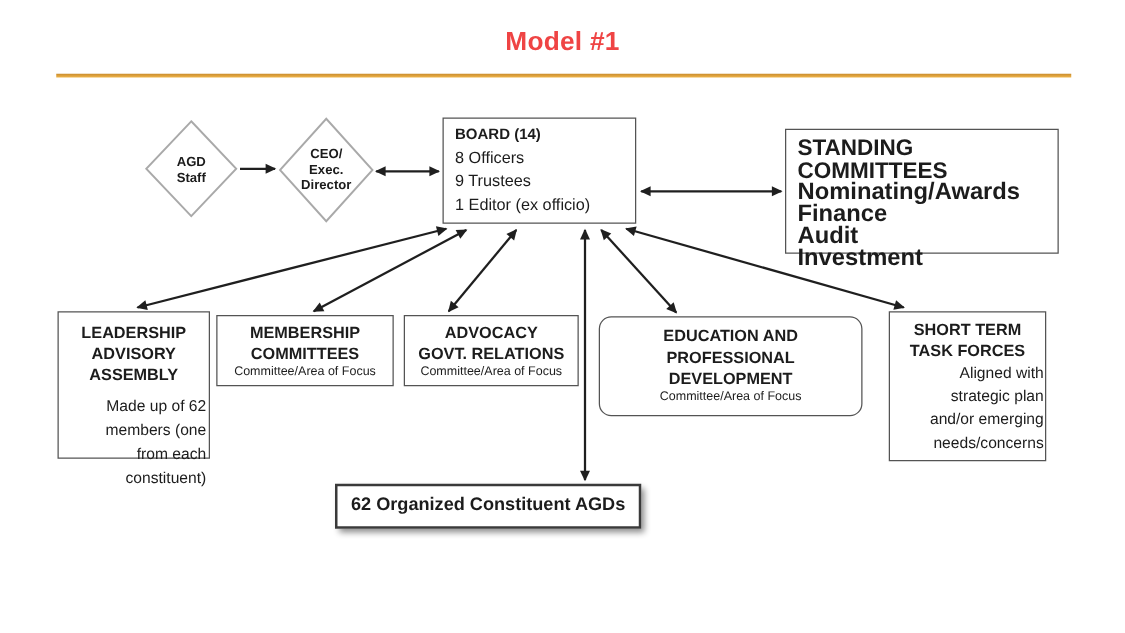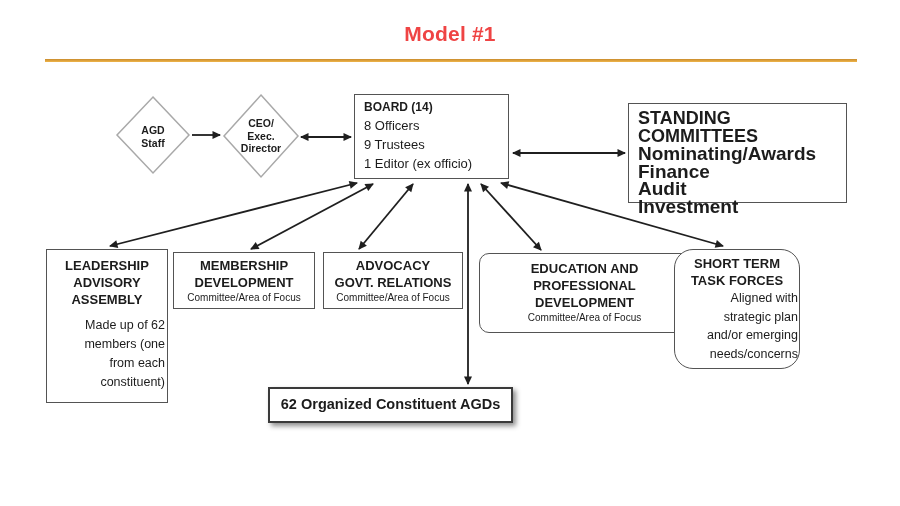--- a/index.html
+++ b/index.html
@@ -37,27 +37,27 @@
   
   .standing{left:628px;top:103px;width:219px;height:100px;padding:6px 9px;}
   .standing-title{font-size:18px;font-weight:bold;line-height:17.5px;}
   .standing-line{font-size:19px;line-height:17.5px;font-weight:bold;}
 
   
   .grp-title{font-size:13px;font-weight:bold;line-height:17px;}
   .grp-sub{font-size:10px;font-weight:normal;line-height:13px;}
   .grp-body{font-size:12.5px;line-height:19px;text-align:right;}
 
-  .leadership{left:46px;top:249px;width:122px;height:154px;padding:7px 2px;}
+  .leadership{left:46px;top:249px;width:122px;height:118px;padding:7px 2px;}
   .leadership .grp-body{margin-top:8px;}
   .membership{left:173px;top:252px;width:142px;height:57px;padding:4px 1px;}
   .advocacy{left:323px;top:252px;width:140px;height:57px;padding:4px 1px;}
   .education{left:479px;top:253px;width:211px;height:80px;padding:6px 2px;border-radius:10px;}
   .education .grp-note{font-size:12.5px;line-height:17px;}
-  .shortterm{left:674px;top:249px;width:126px;height:120px;padding:5px 1px;border-radius:19px;}
+  .shortterm{left:711px;top:249px;width:126px;height:120px;padding:5px 1px;}
   .shortterm .grp-body{line-height:18.5px;}
 
   .constituents{
     left:268px;top:387px;width:245px;height:36px;border:2px solid #3a3a3a;
     box-shadow:3px 3px 5px rgba(0,0,0,.45);
     font-size:14.5px;font-weight:bold;line-height:31px;text-align:center;
   }
 </style>
 </head>
 <body>
@@ -114,21 +114,21 @@
 ADVISORY
 ASSEMBLY</div>
     <div class="grp-body pre">Made up of 62
 members (one
 from each
 constituent)</div>
   </div>
 
   <div class="box membership ctr">
     <div class="grp-title pre">MEMBERSHIP
-DEVELOPMENT</div>
+COMMITTEES</div>
     <div class="grp-sub">Committee/Area of Focus</div>
   </div>
 
   <div class="box advocacy ctr">
     <div class="grp-title pre">ADVOCACY
 GOVT. RELATIONS</div>
     <div class="grp-sub">Committee/Area of Focus</div>
   </div>
 
   <div class="box education ctr">

